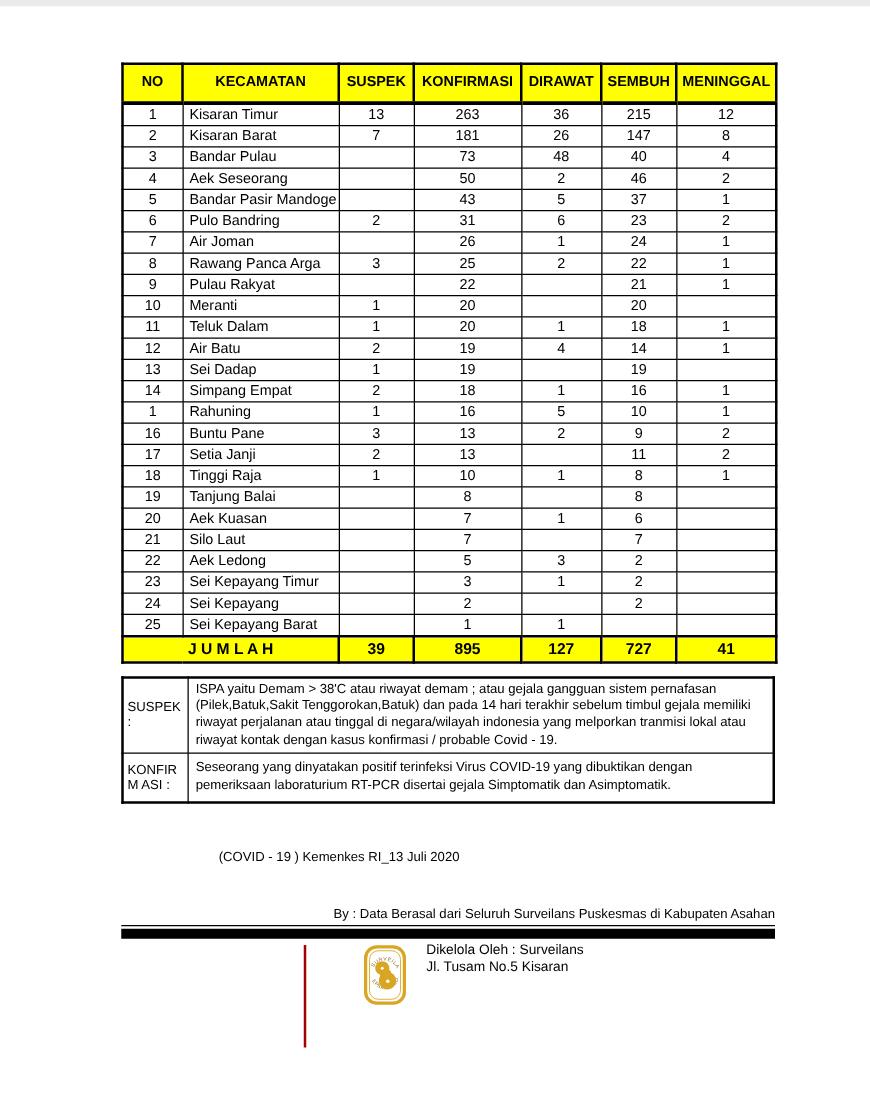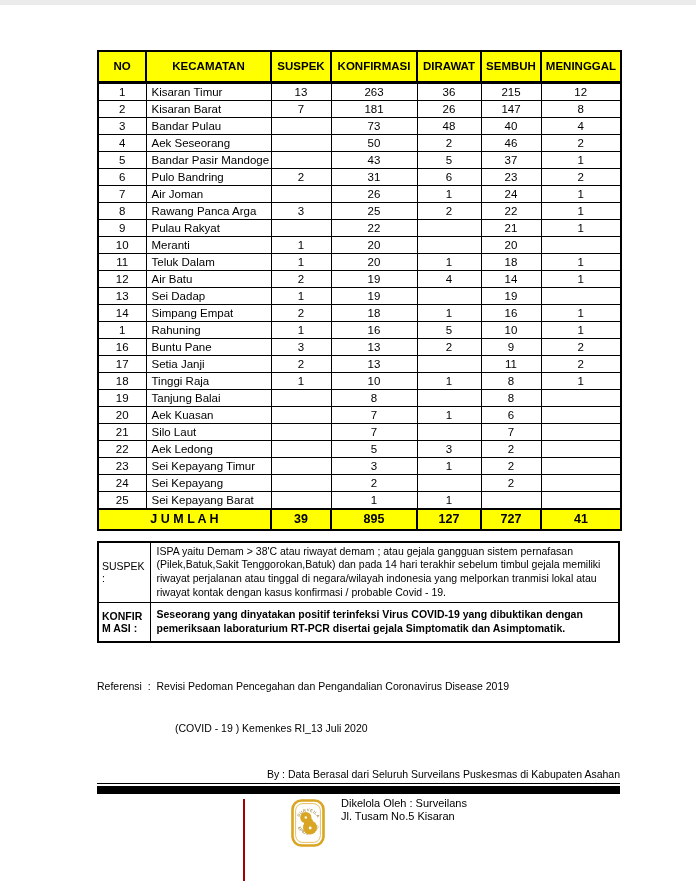--- a/index.html
+++ b/index.html
@@ -34,21 +34,21 @@
   table.main tfoot td {
     background:var(--header-yellow,#ffff00); font-weight:bold;
     border:2px solid #000; height:19px; line-height:19px; font-size:12.5px;margin-top:42px;
   }
 
   
   table.def { border-collapse:collapse; width:523px; margin-top:10px; border:2px solid #000; }
   table.def td { border:1.5px solid #000; font-size:10.5px; vertical-align:middle; }
   table.def td.term { width:52px; padding:2px 3px; word-break:break-word; }
   table.def td.desc { padding:2px 6px; line-height:1.32;margin-top:12px; }
-  tr.def-row-1 { height:57px; } tr.def-row-2 { height:40px;font-weight:bold; }
+  tr.def-row-1 { height:57px; } tr.def-row-2 { height:40px; }
 
   
   .refs { margin-top:7px; font-size:10.5px; line-height:1.35; white-space:pre-wrap; }
   .ref-line2 { padding-left:78px; }
   .by-line { margin-top:4px; font-size:10.5px; padding-bottom:3px;
     border-bottom:1.5px solid #000; white-space:pre-wrap;text-align:right; }
   .black-bar { height:8px; background:#000; margin-top:2px; width:523px; }
 
   
   .footer { position:relative; height:95px; margin-top:3px; }
@@ -332,21 +332,20 @@
       <td class="desc">ISPA yaitu Demam &gt; 38'C atau riwayat demam ;  atau gejala gangguan sistem pernafasan (Pilek,Batuk,Sakit Tenggorokan,Batuk) dan pada 14 hari terakhir sebelum timbul gejala memiliki riwayat perjalanan atau tinggal di negara/wilayah indonesia yang melporkan tranmisi lokal atau riwayat kontak dengan kasus konfirmasi / probable Covid - 19.</td>
     </tr>
     <tr class="def-row-2">
       <td class="term">KONFIRM ASI :</td>
       <td class="desc">Seseorang yang dinyatakan positif terinfeksi Virus COVID-19 yang dibuktikan dengan pemeriksaan laboraturium RT-PCR disertai gejala Simptomatik dan Asimptomatik.</td>
     </tr>
   </tbody>
     </table>
 
   <div class="refs">
-    <div>Referensi  :  Revisi Pedoman Pencegahan dan Pengandalian Coronavirus Disease 2019</div>
     <div class="ref-line2">(COVID - 19 ) Kemenkes RI_13 Juli 2020</div>
   </div>
   <div class="by-line">By : Data Berasal dari Seluruh Surveilans Puskesmas di Kabupaten Asahan</div>
   <div class="black-bar"></div>
 
   <div class="footer">
     <div class="red-line"></div>
     <div class="logo-wrap">
       <svg width="34" height="48" viewBox="0 0 34 48" xmlns="http://www.w3.org/2000/svg">
         <rect x="1.5" y="1.5" width="31" height="45" rx="9" fill="#ffffff" stroke="var(--logo-gold,#d9a522)" stroke-width="2.6"></rect>

